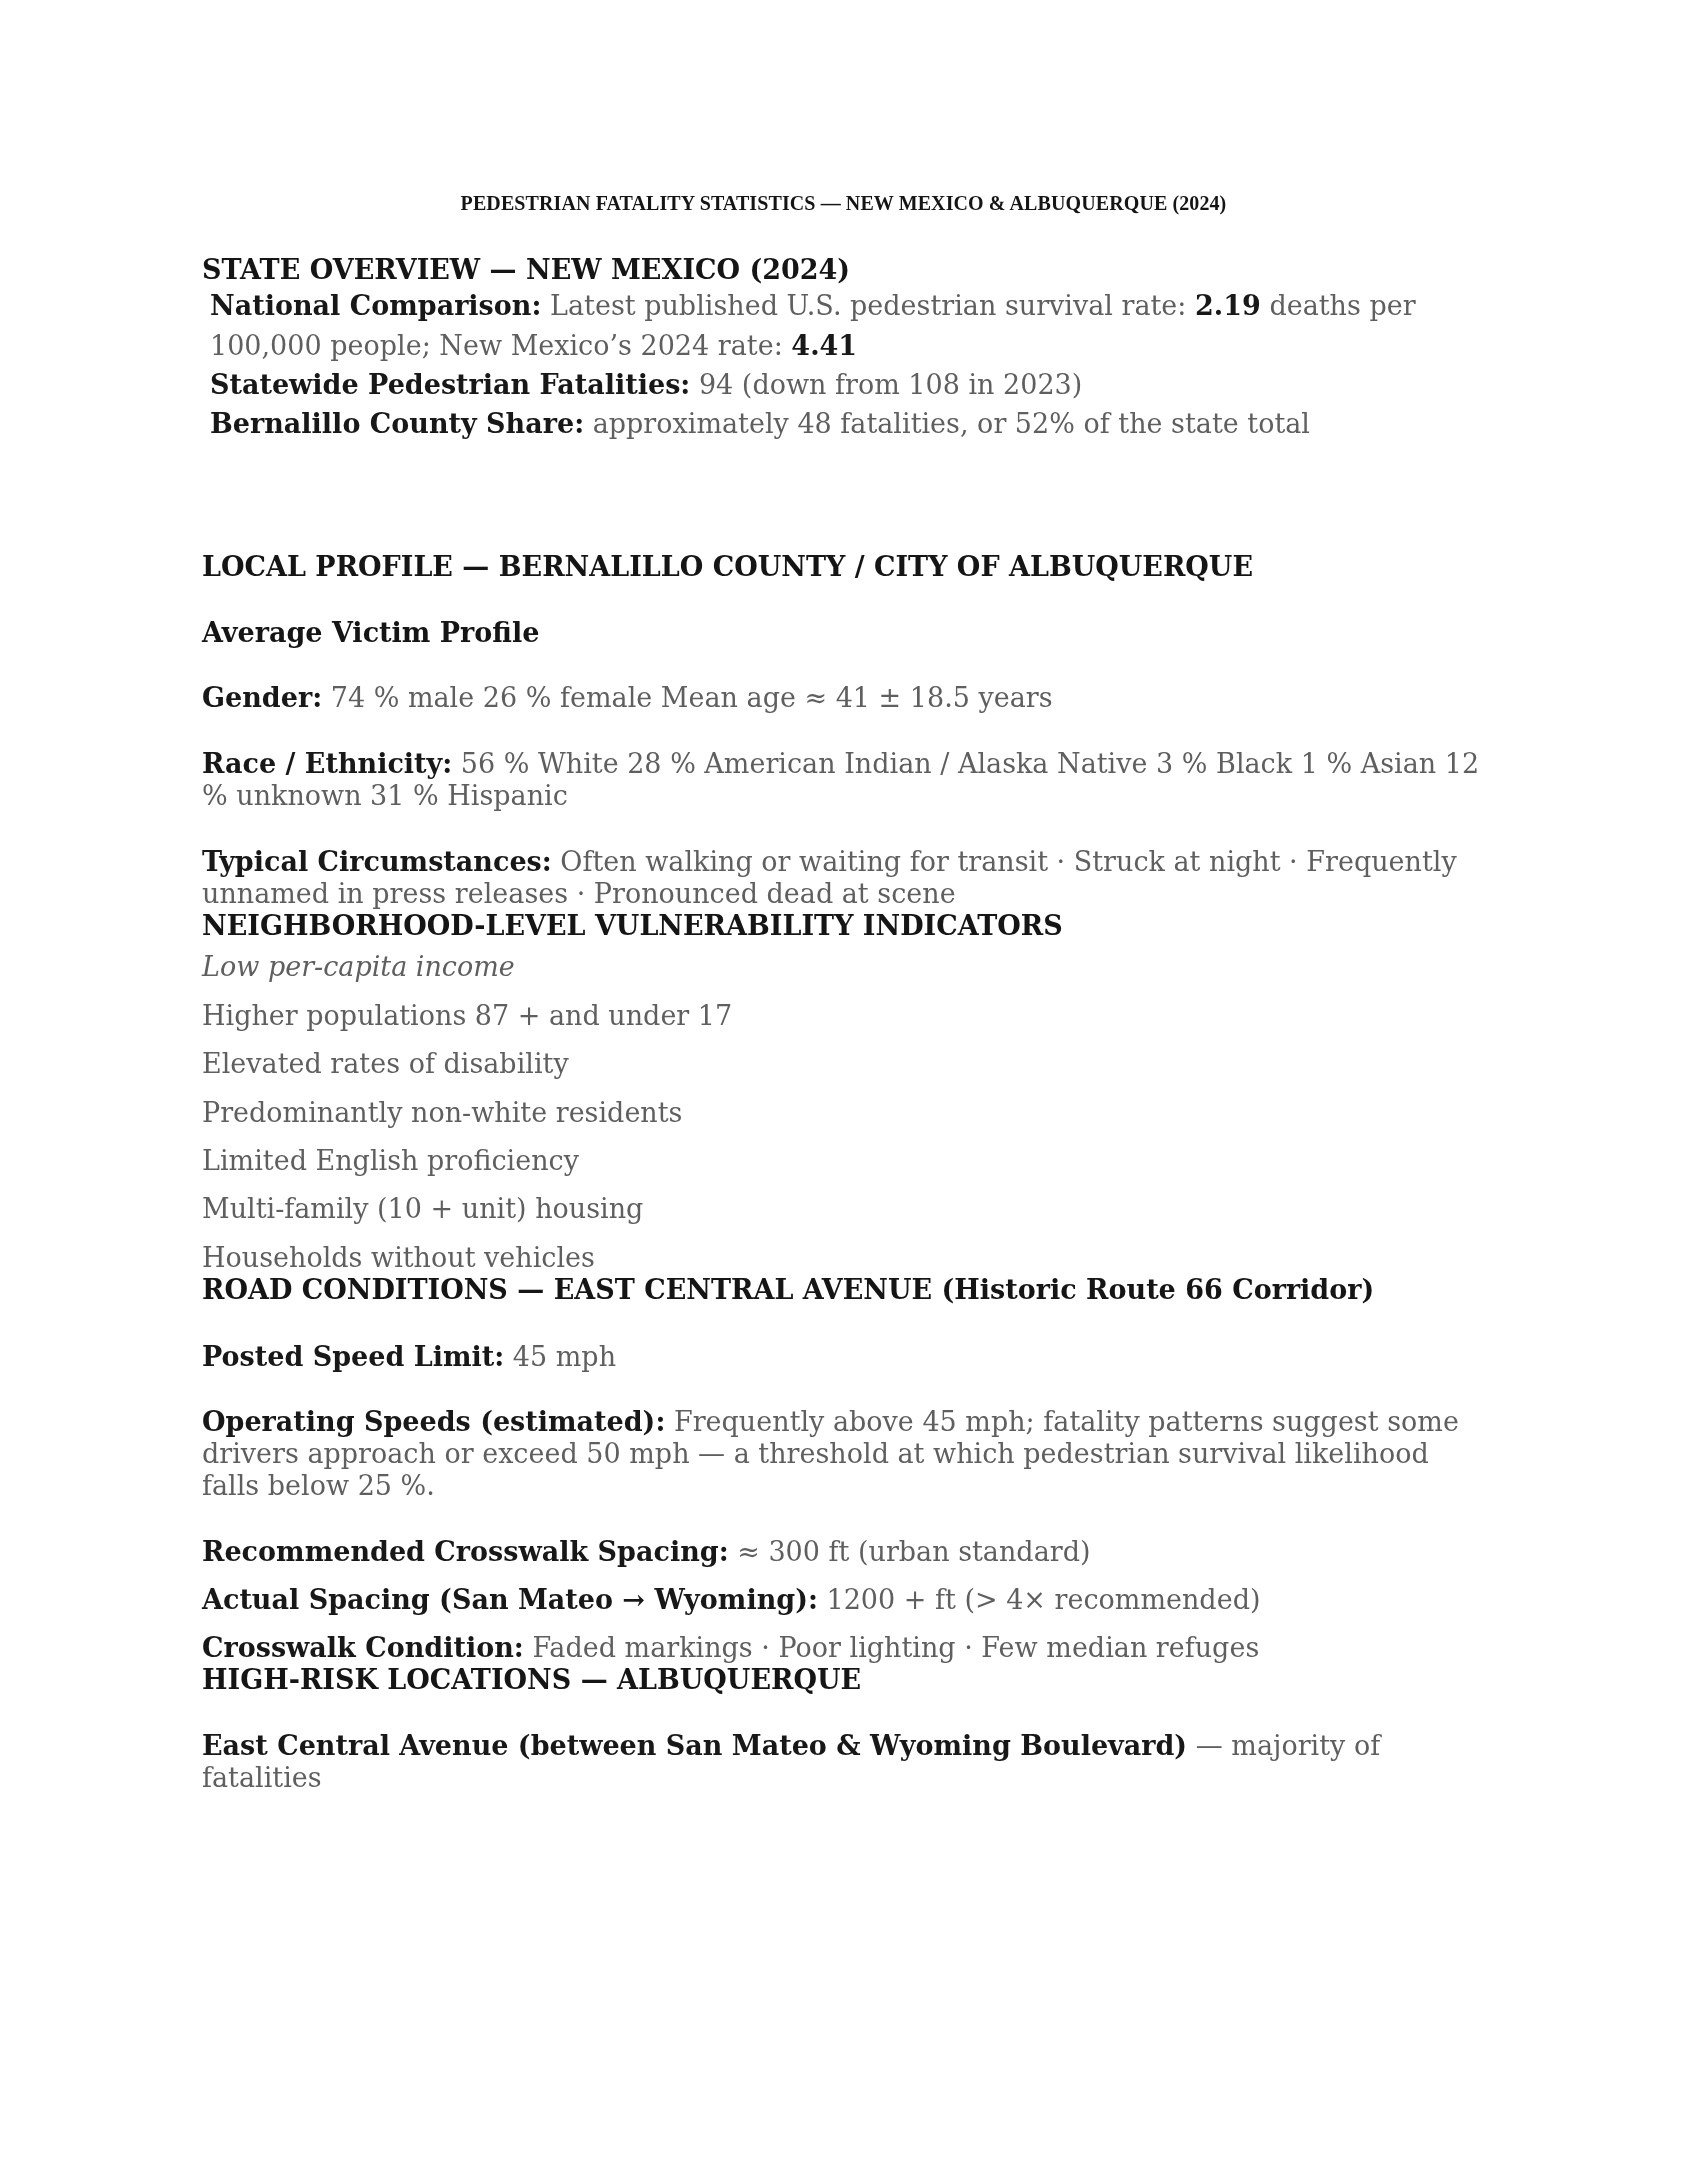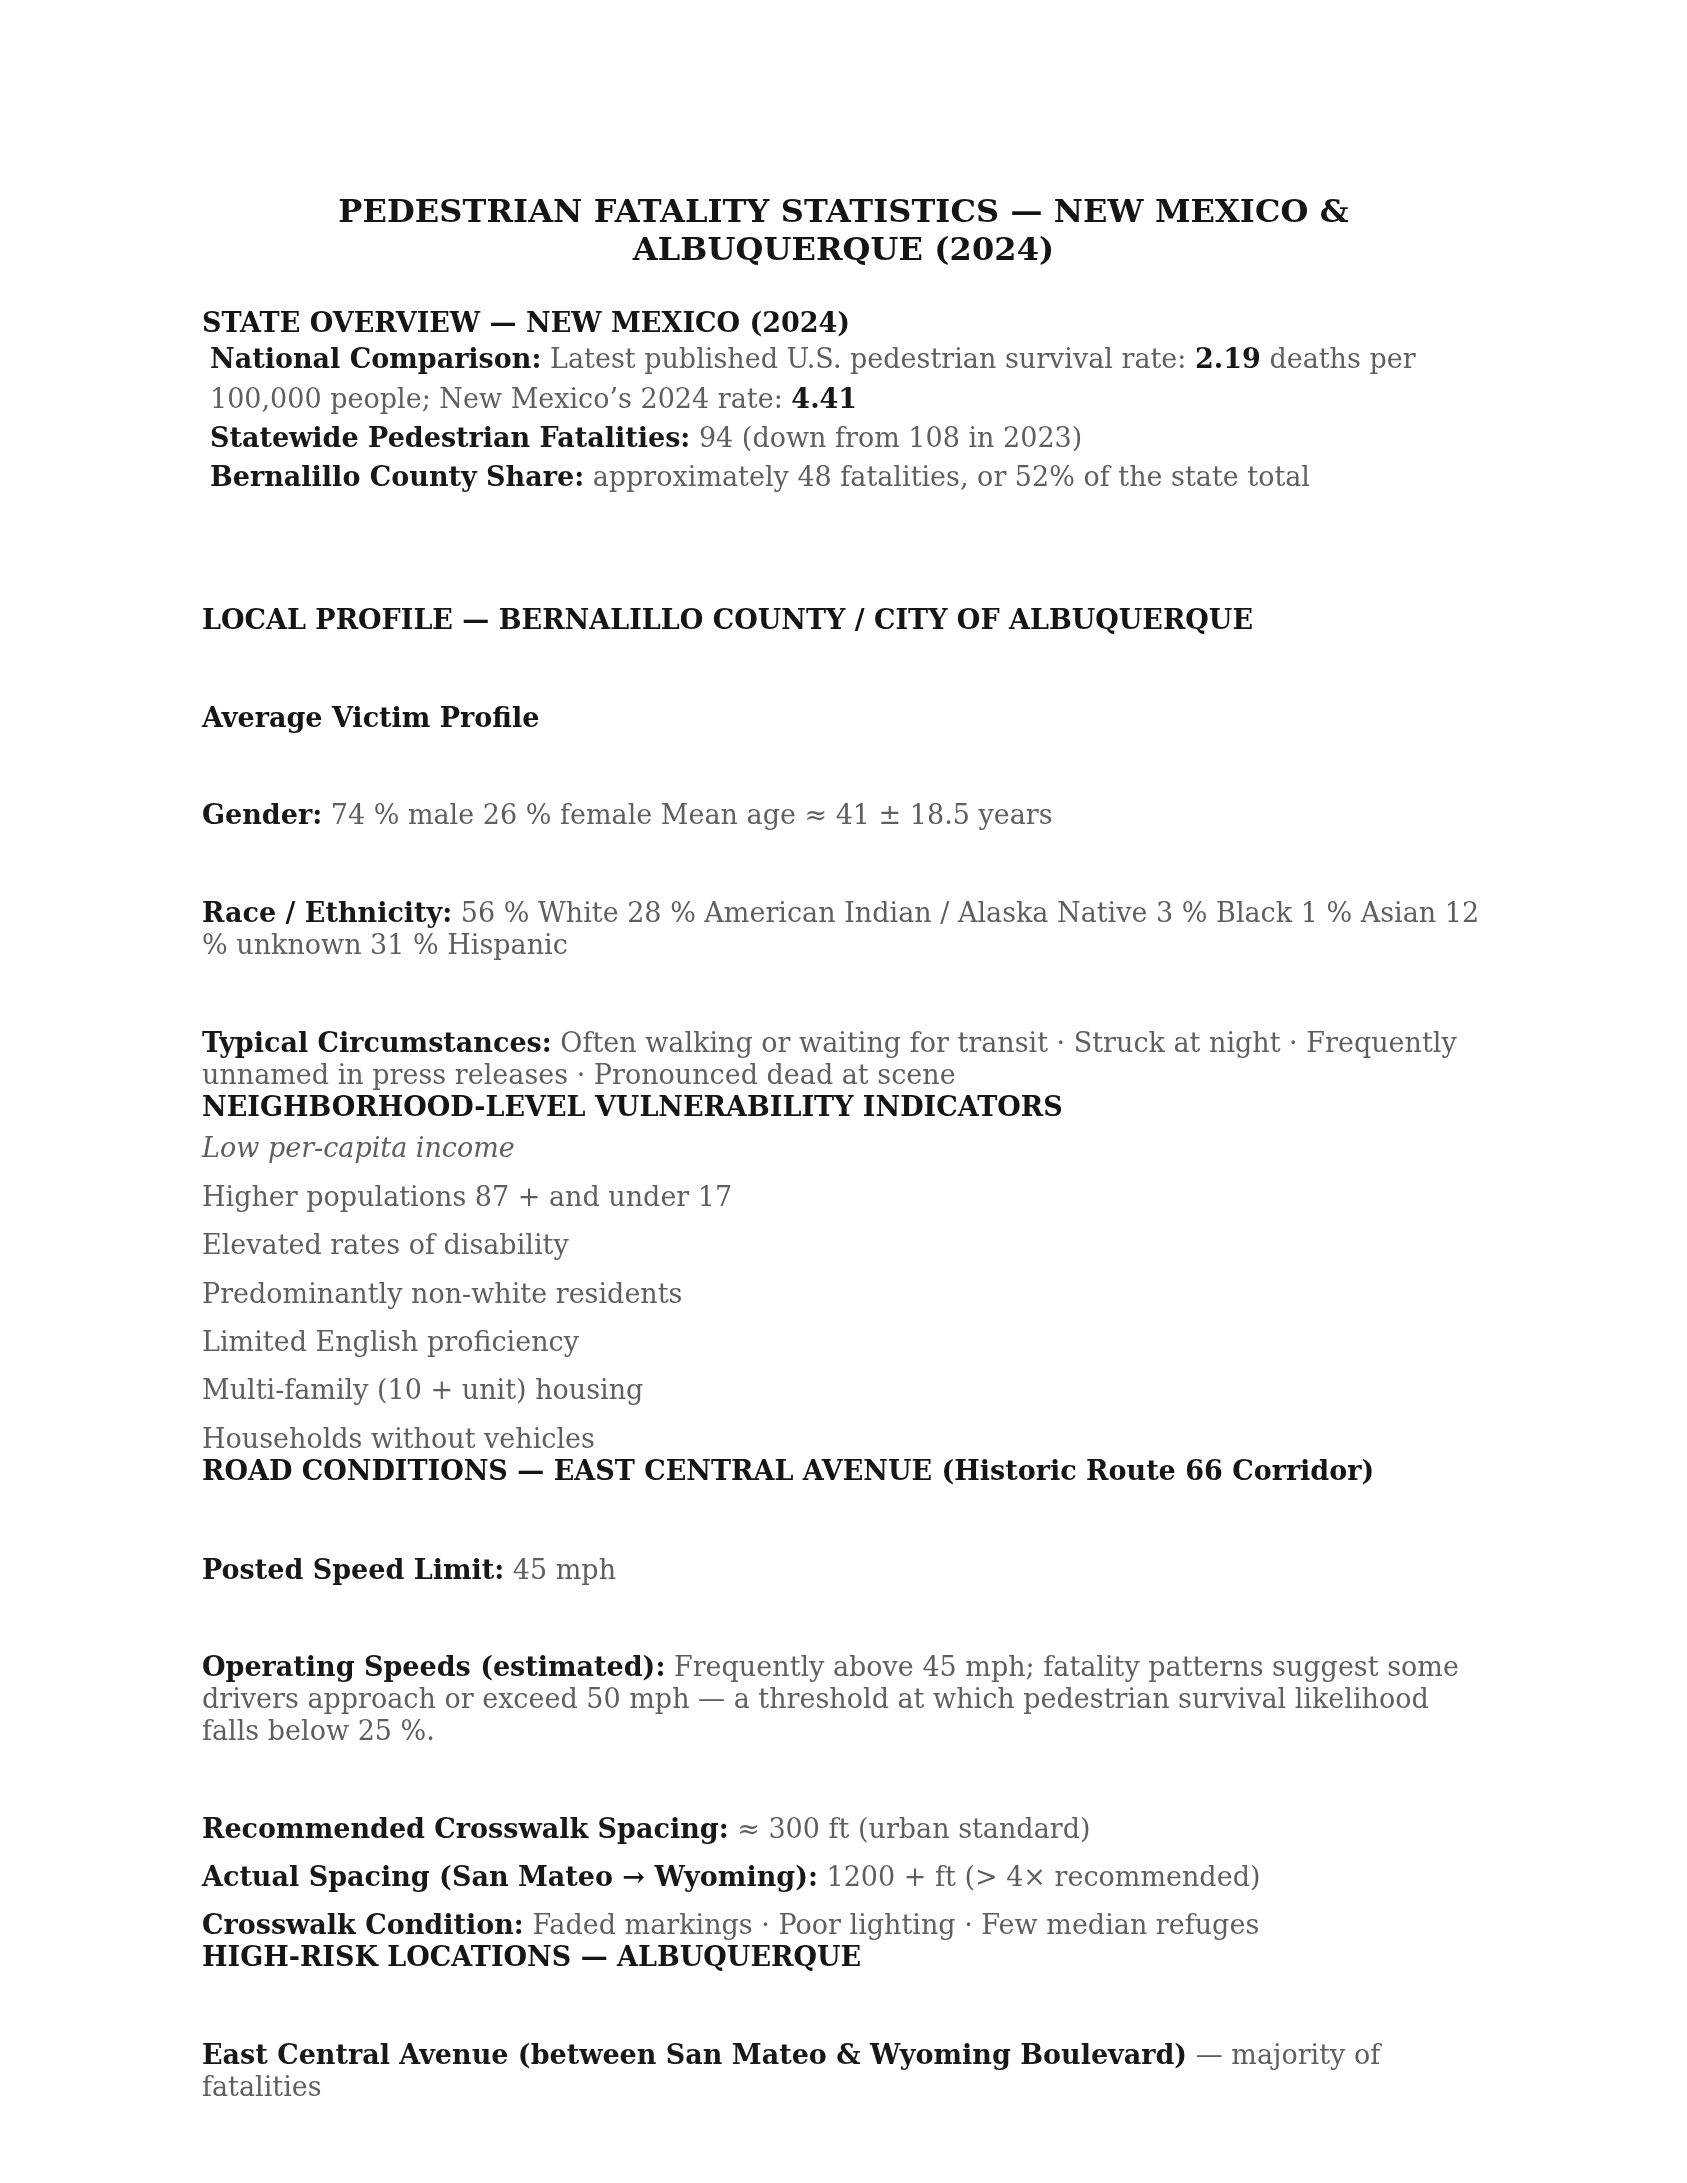--- a/index.html
+++ b/index.html
@@ -9,43 +9,44 @@
     min-height: 2183px;
     font-family: "DejaVu Serif", "Liberation Serif", serif;
     font-size: 27px;
     color: #5f5f5f;
     padding: 192px 202px 135px 202px;
   }
   .doc-title {
     text-align: center;
     font-weight: bold;
     color: #151515;
-    font-size: 32px;
+    font-size: 20px;
     letter-spacing: 0.1px;
+    font-family: Liberation Serif, serif;
   }
   .sec-heading {
     font-weight: bold;
     color: #151515;
     line-height: 1.2;
   }
   .sub-heading {
     font-weight: bold;
     color: #151515;
   }
   b, .lbl { font-weight: bold; color: #181818; }
   .para { line-height: 1.18; }
   .txt { color: #5f5f5f; }
   .ital { }
   
   .mt-title-gap { margin-top: 39px; }
   .overview-block { line-height: 1.45; padding-left: 8px; }
   .overview-block .line { line-height: 1.45; }
   .mt-xxl { margin-top: 108px; }
   .mt-xl  { }
-  .mt-lg  { margin-top: 66px; }
+  .mt-lg  { margin-top: 34px; }
   .mt-sm  { margin-top: 26px; }
   .mt-xs  { margin-top: 16px; }
   .list-item { line-height: 1.2; margin-top: 16px; }
   .list-item.first { margin-top: 9.4px; font-style: italic; }
 </style>
 </head>
 <body>
 
 <div class="doc-title">PEDESTRIAN FATALITY STATISTICS — NEW MEXICO &amp; ALBUQUERQUE (2024)</div>
 

